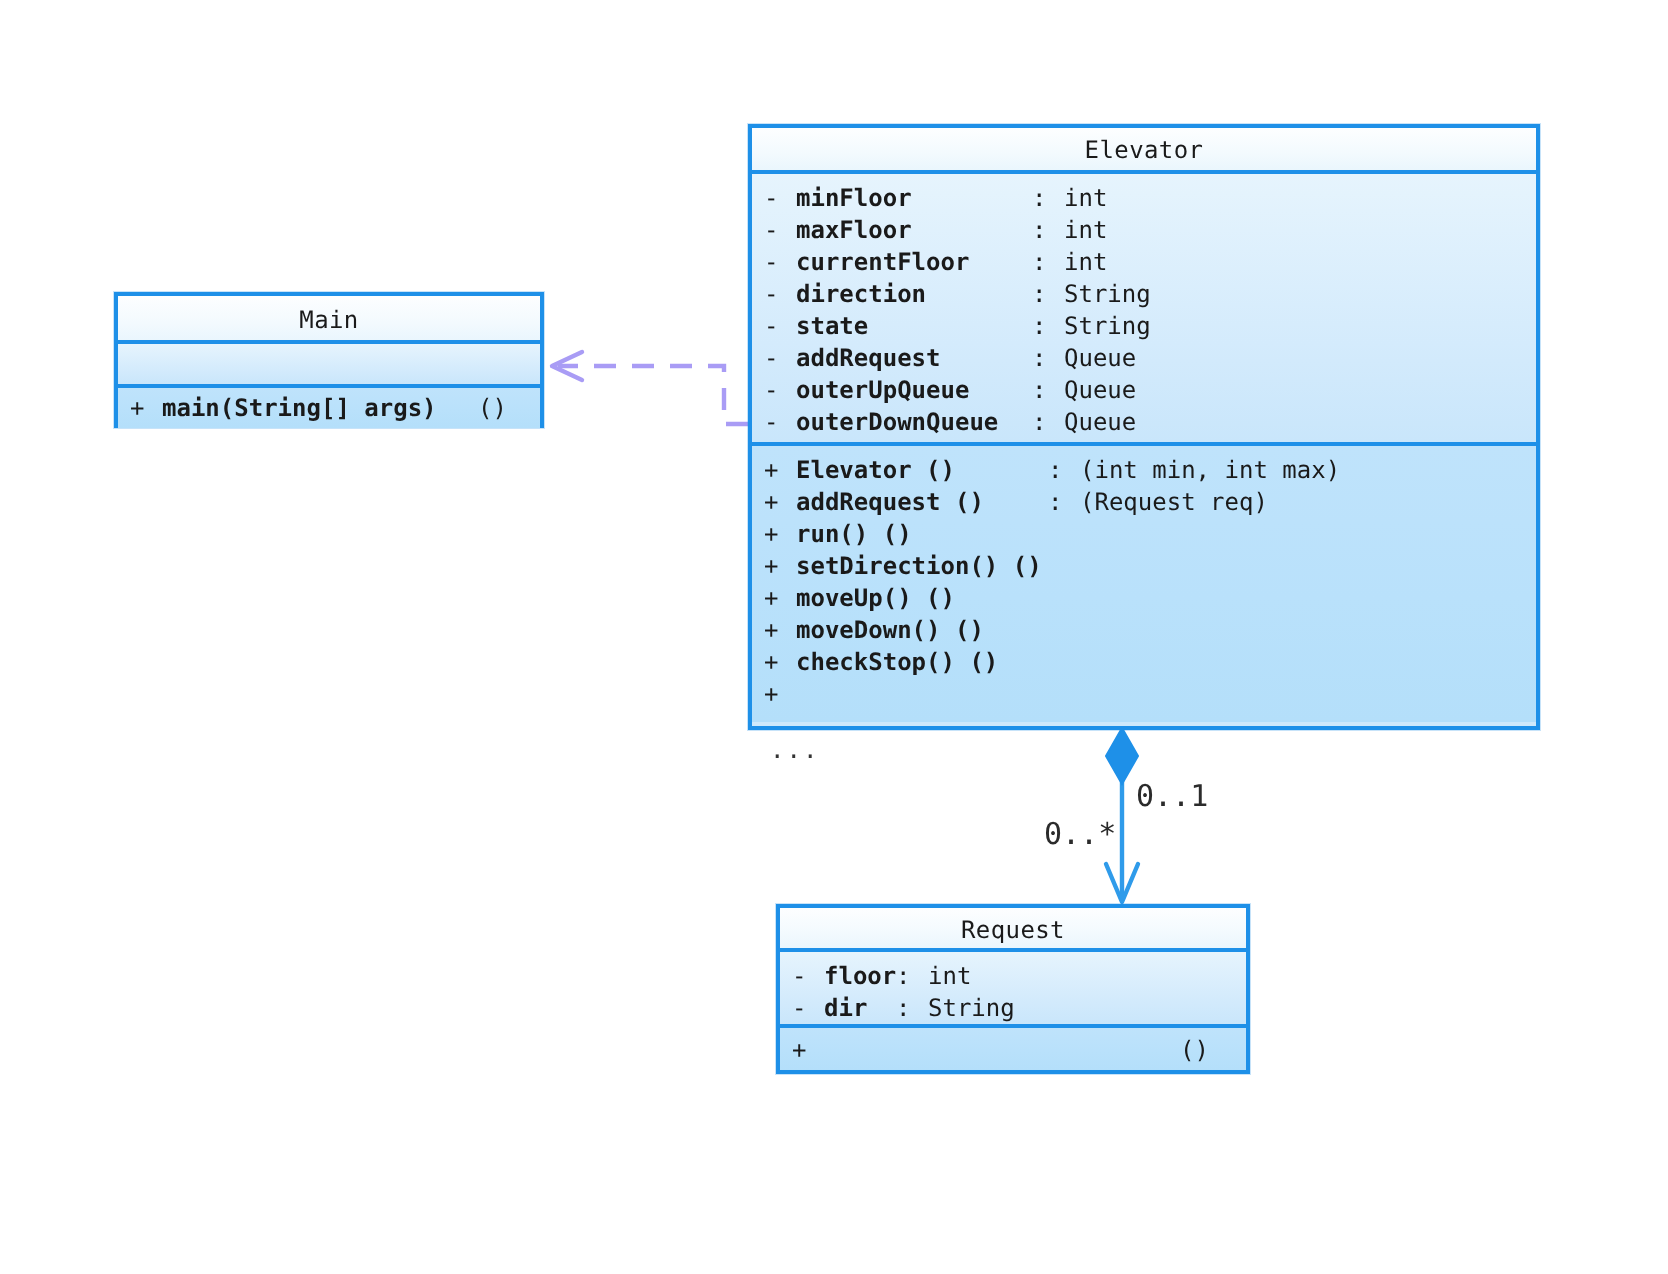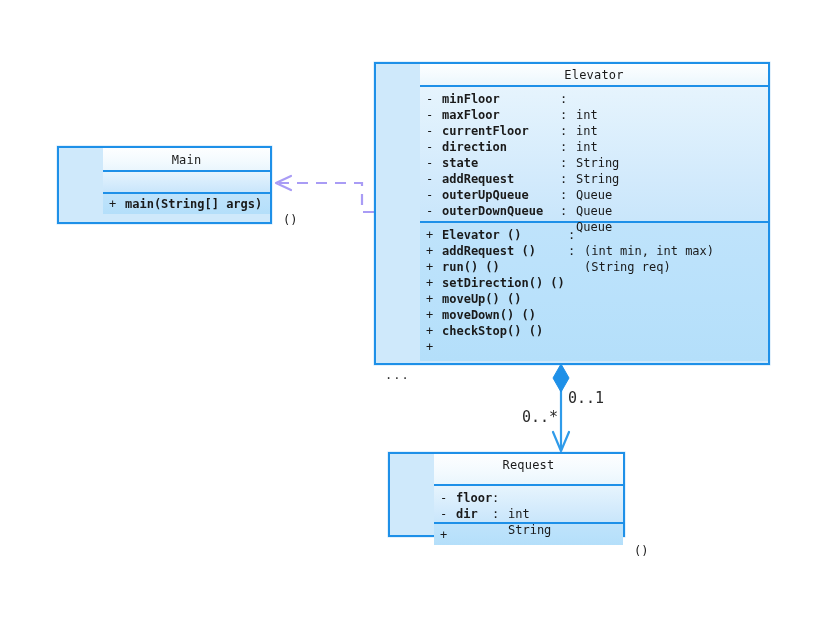--- a/index.html
+++ b/index.html
@@ -24,21 +24,20 @@
     height: 637px;
   }
 
   
   .uml-class {
     position: absolute;
     box-sizing: border-box;
     border: 2px solid #1e90e8;
     background: #cfe9fb;
     box-shadow: 0 0 0 0.5px rgba(30,144,232,0.25);
-    padding-left: 44px;
   }
 
   .uml-title {
     box-sizing: border-box;
     text-align: center;
     font-size: 12px;
     line-height: 14px;
     padding: 5px 4px 5px 4px;
     background: linear-gradient(to bottom, #fdfeff 0%, #f3fafe 60%, #eaf6fd 100%);
     border-bottom: 2px solid #1e90e8;
@@ -83,21 +82,20 @@
     white-space: pre;
     font-weight: bold;
   }
   .m-sep {
     position: absolute;
     white-space: pre;
   }
   .m-type {
     position: absolute;
     white-space: pre;
-    margin-top: 16px;
   }
 
   
   .elevator .m-sep  { left: 140px; }
   .elevator .m-type { left: 156px; }
   .elevator .ops .m-sep  { left: 148px; }
   .elevator .ops .m-type { left: 164px; }
 
   
   .request .m-sep  { left: 58px; }
@@ -140,21 +138,21 @@
       <path d="M 291 176 L 276 183 L 291 190" fill="none" stroke="#a99cf5" stroke-width="2.2" stroke-linecap="round" stroke-linejoin="round"></path>
     </g>
 
     <g>
       <line x1="561" y1="377" x2="561" y2="450" stroke="#2f9bea" stroke-width="2.2"></line>
       <polygon points="561,364 569,378 561,392 553,378" fill="#1e90e8" stroke="#1e90e8" stroke-width="1"></polygon>
       <path d="M 553 432 L 561 451 L 569 432" fill="none" stroke="#2f9bea" stroke-width="2.2" stroke-linecap="round" stroke-linejoin="round"></path>
     </g>
   </svg>
 
-  <div class="uml-class main" style="left:57px; top:146px; width:215px; height:78px;">
+  <div class="uml-class main" style="left:57px; top:146px; width:215px; height:68px;">
     <div class="uml-title" style="height:24px; line-height:14px;">Main</div>
     <div class="uml-attrs empty" style="height:22px;"></div>
     <div class="uml-ops" style="height:20px; padding-top:2px;">
       <div class="member">
         <span class="m-vis">+</span>
         <span class="m-name">main(String[] args)</span>
         <span class="m-type" style="left:180px;">()</span>
       </div>
     </div>
   </div>
@@ -218,21 +216,21 @@
       <div class="member">
         <span class="m-vis">+</span>
         <span class="m-name">Elevator ()</span>
         <span class="m-sep">:</span>
         <span class="m-type">(int min, int max)</span>
       </div>
       <div class="member">
         <span class="m-vis">+</span>
         <span class="m-name">addRequest ()</span>
         <span class="m-sep">:</span>
-        <span class="m-type">(String req)</span>
+        <span class="m-type">(Request req)</span>
       </div>
       <div class="member">
         <span class="m-vis">+</span>
         <span class="m-name">run() ()</span>
       </div>
       <div class="member">
         <span class="m-vis">+</span>
         <span class="m-name">setDirection() ()</span>
       </div>
       <div class="member">
@@ -250,21 +248,21 @@
       <div class="member">
         <span class="m-vis">+</span>
       </div>
     </div>
   </div>
 
   <div class="ellipsis" style="left:385px; top:369px;">...</div>
 
   <div class="uml-class request" style="left:388px; top:452px; width:237px; height:85px;">
 
-    <div class="uml-title" style="height:32px; line-height:12px;">Request</div>
+    <div class="uml-title" style="height:22px; line-height:12px;">Request</div>
 
     <div class="uml-attrs" style="height:38px;">
       <div class="member">
         <span class="m-vis">-</span>
         <span class="m-name">floor</span>
         <span class="m-sep">:</span>
         <span class="m-type">int</span>
       </div>
       <div class="member">
         <span class="m-vis">-</span>

